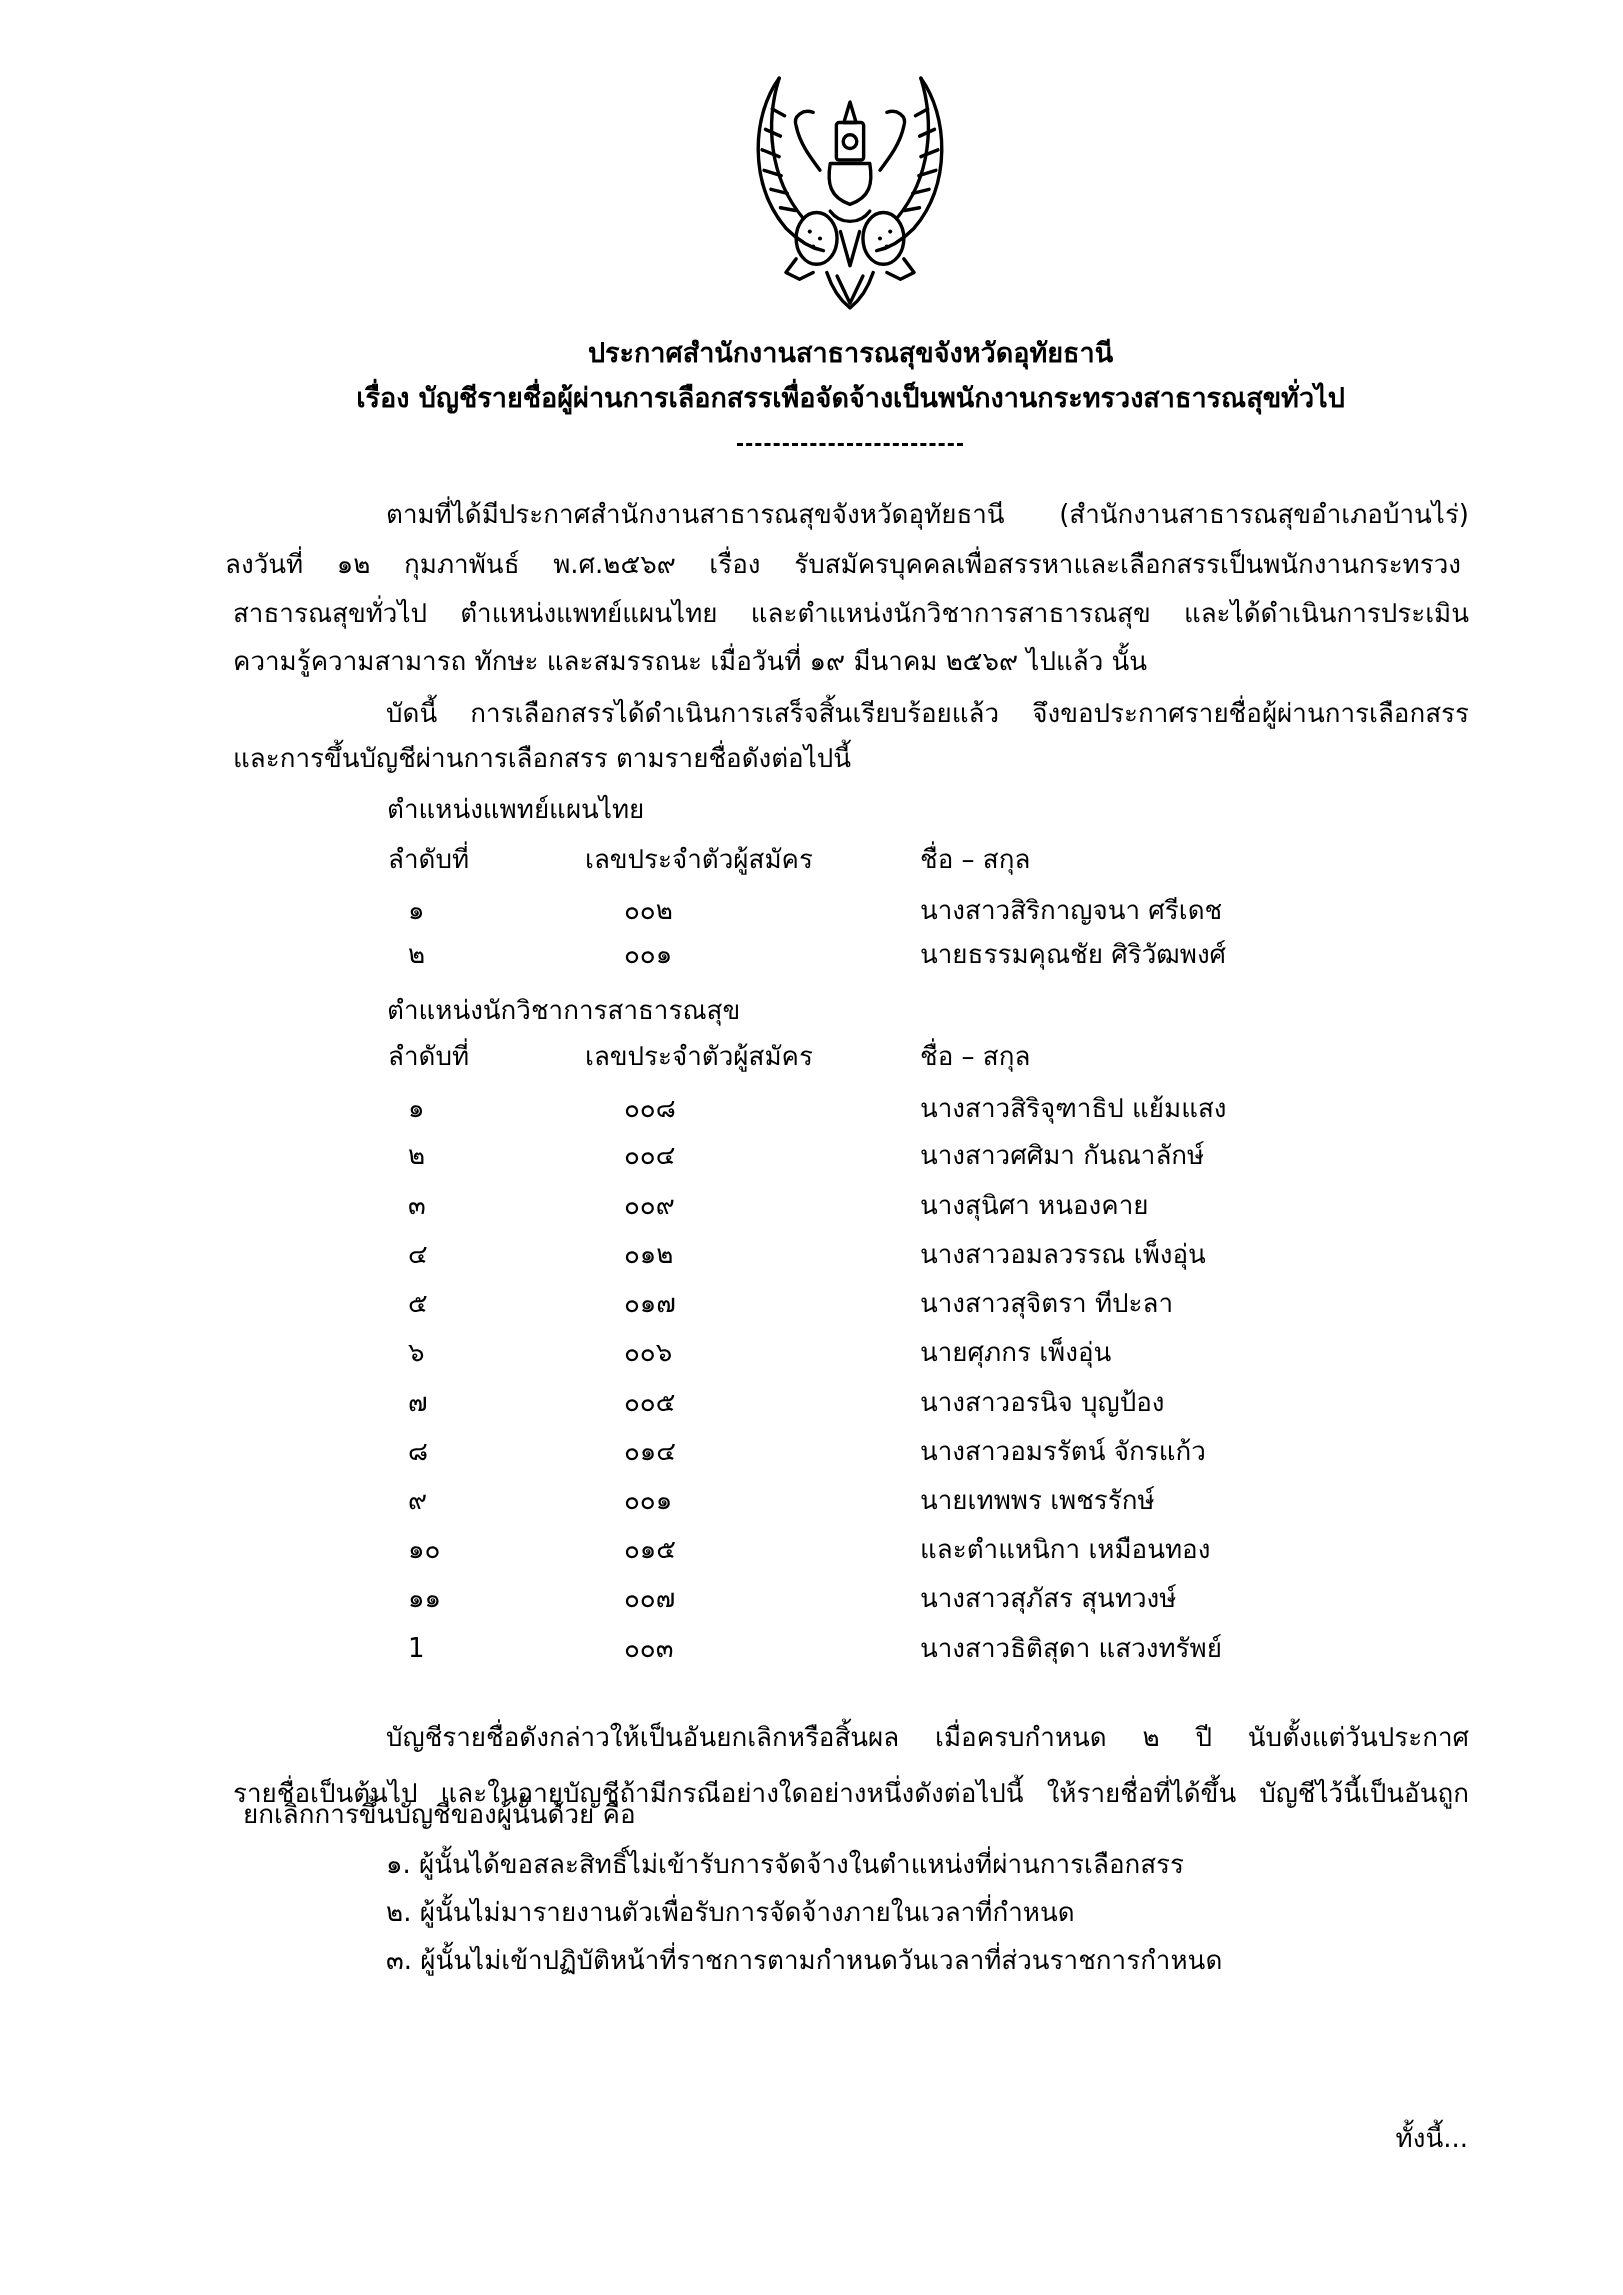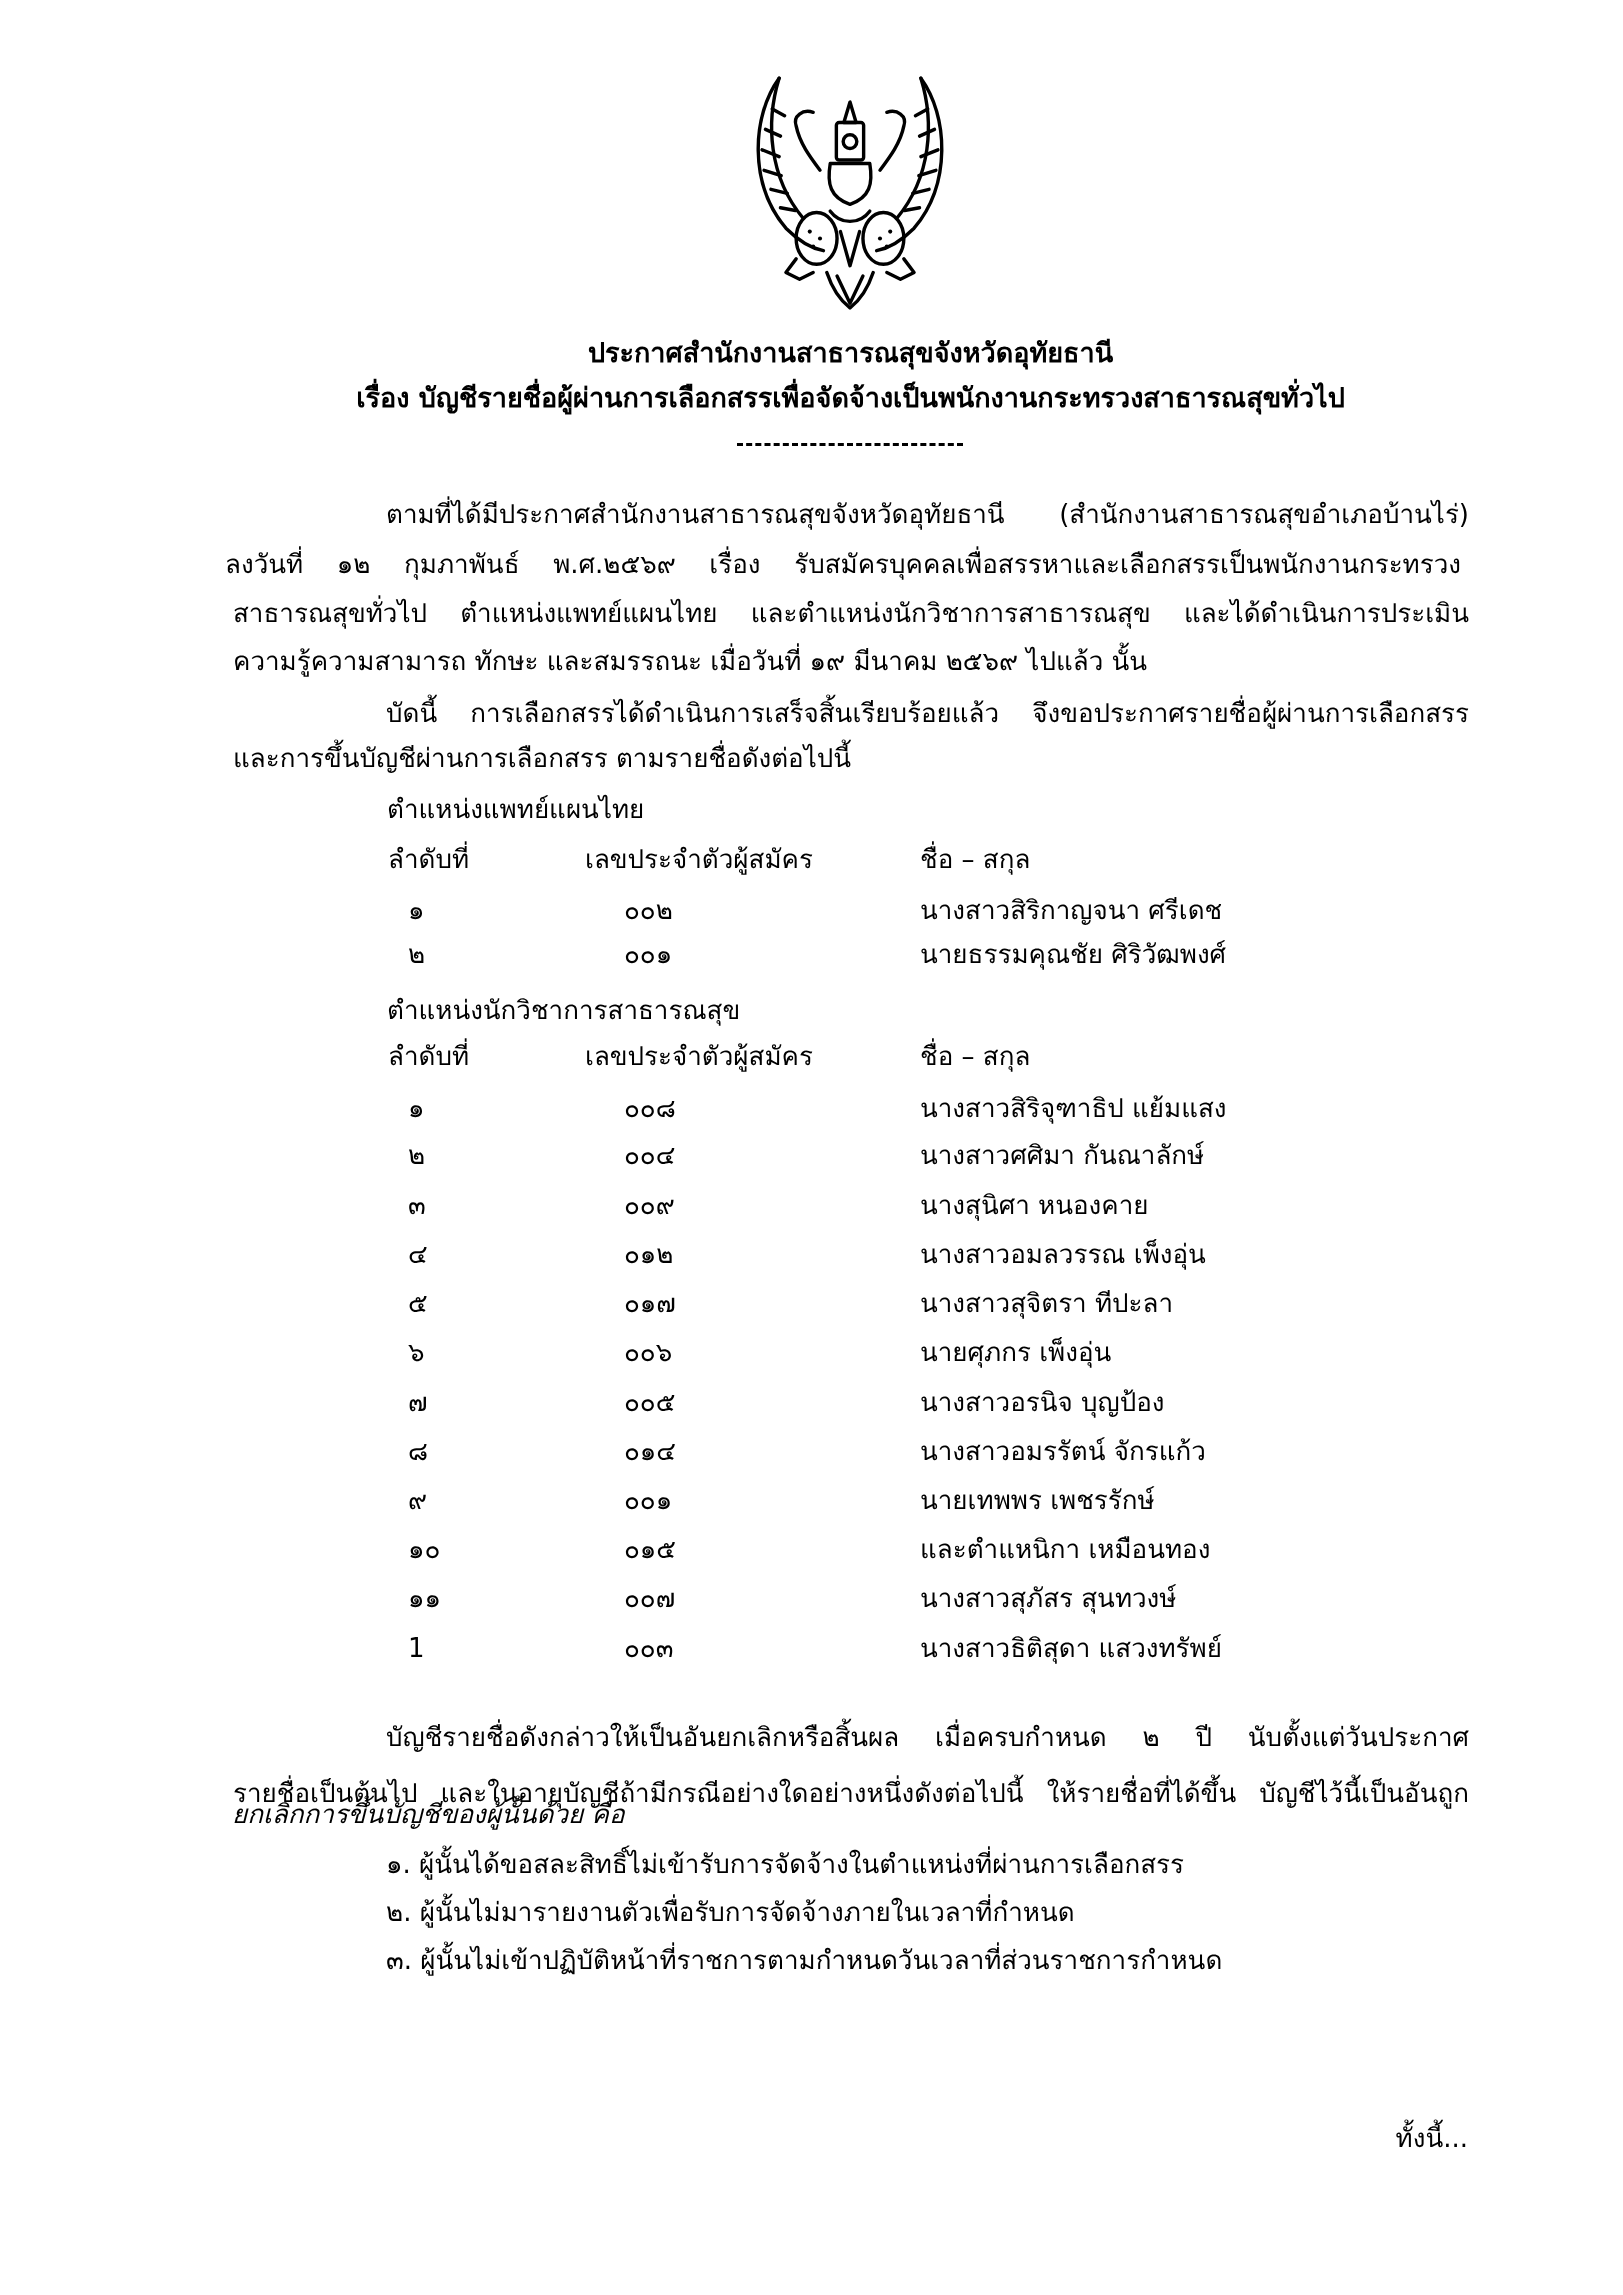--- a/index.html
+++ b/index.html
@@ -164,20 +164,20 @@
   <div class="row" style="top:1628px;">
     <span class="num">1</span>
     <span class="idv">๐๐๓</span>
     <span class="col3">นางสาวธิติสุดา แสวงทรัพย์</span>
   </div>
 </div>
 
 <div>
   <div class="line just" style="left:386px; width:1083px; top:1698px;margin-top:19px;">บัญชีรายชื่อดังกล่าวให้เป็นอันยกเลิกหรือสิ้นผล  เมื่อครบกำหนด ๒ ปี นับตั้งแต่วันประกาศ</div>
   <div class="line just" style="left:233px; width:1236px; top:1745px;margin-top:28px;">รายชื่อเป็นต้นไป และในอายุบัญชีถ้ามีกรณีอย่างใดอย่างหนึ่งดังต่อไปนี้ ให้รายชื่อที่ได้ขึ้น บัญชีไว้นี้เป็นอันถูก</div>
-  <div class="line" style="left:232px; top:1794px;font-style:italic;">ยกเลิกการขึ้นบัญชีของผู้นั้นด้วย คือ</div>
+  <div class="line" style="left:243px; top:1794px;">ยกเลิกการขึ้นบัญชีของผู้นั้นด้วย คือ</div>
   <div class="line" style="left:386px; top:1844px;">๑. ผู้นั้นได้ขอสละสิทธิ์ไม่เข้ารับการจัดจ้างในตำแหน่งที่ผ่านการเลือกสรร</div>
   <div class="line" style="left:386px; top:1892px;">๒. ผู้นั้นไม่มารายงานตัวเพื่อรับการจัดจ้างภายในเวลาที่กำหนด</div>
   <div class="line" style="left:386px; top:1940px;">๓. ผู้นั้นไม่เข้าปฏิบัติหน้าที่ราชการตามกำหนดวันเวลาที่ส่วนราชการกำหนด</div>
 </div>
 
 <div class="line" style="right:155px; top:2118px; text-align:left;">ทั้งนี้...</div>
 
 
 </body></html>

